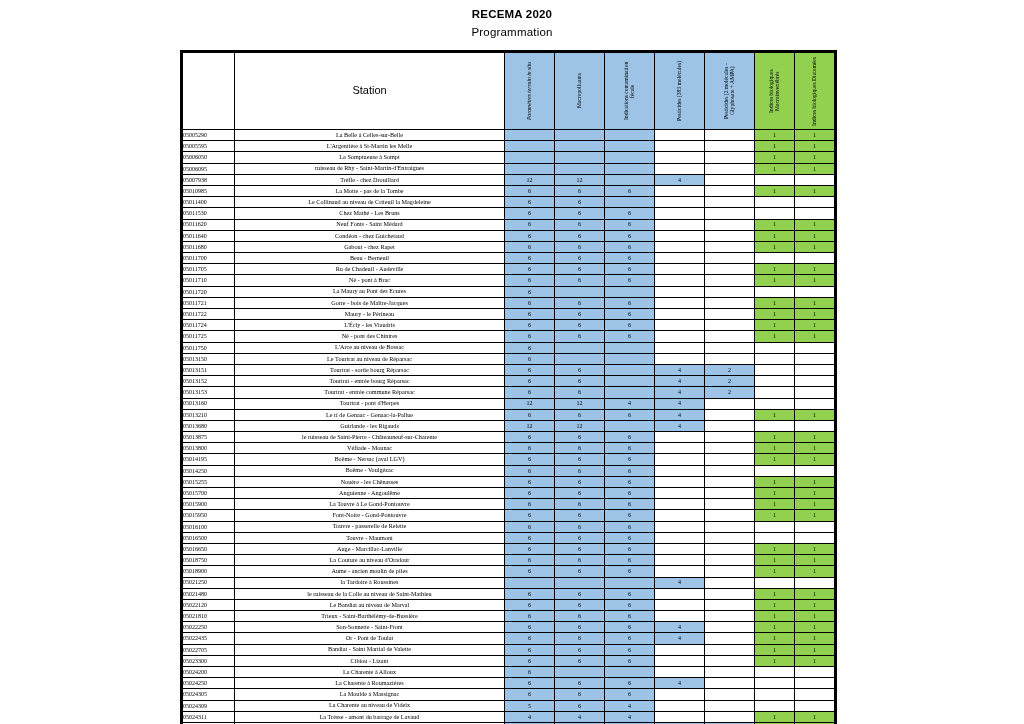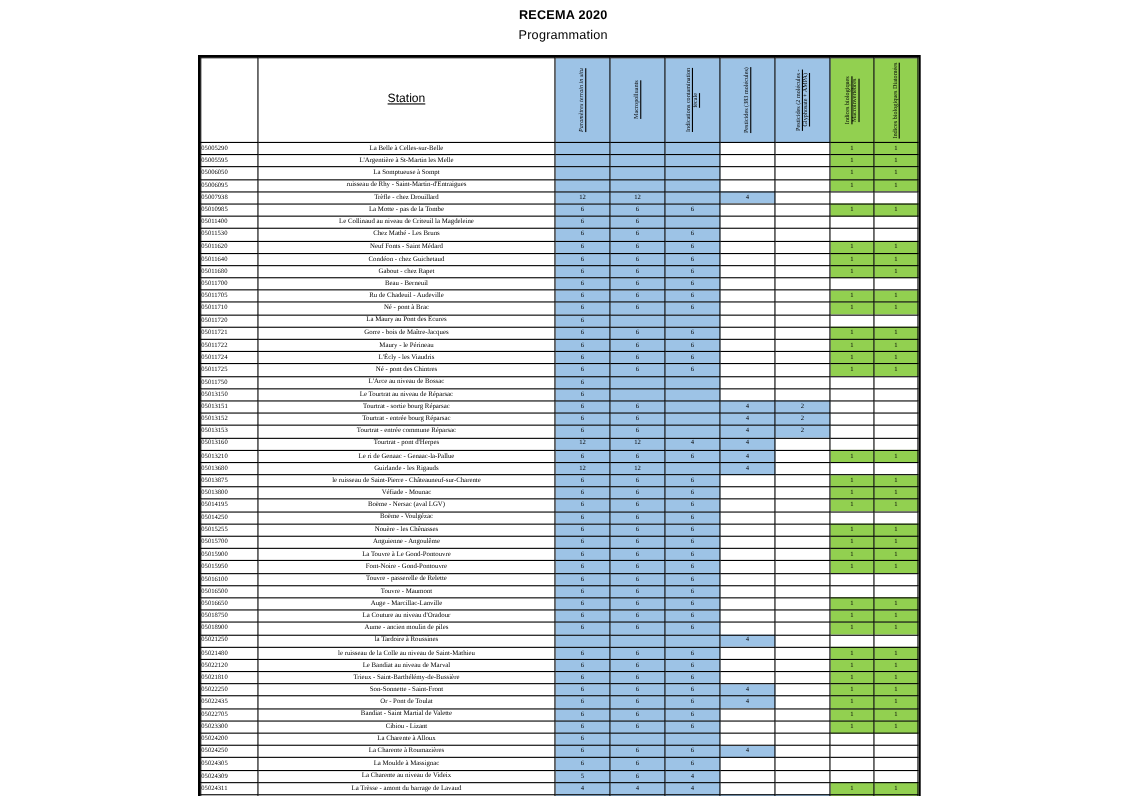--- a/index.html
+++ b/index.html
@@ -45,21 +45,20 @@
     border:2px solid #000;
   }
   col.c-code{width:52px;}
   col.c-station{width:270px;}
   col.c-blue{width:50px;}
   col.c-green{width:40px;}
 
   thead th{
     height:76px;
     font-size:6px;
-    text-decoration:underline;
   }
   th.head-code{border-right:0.5px solid #000;}
   th.head-station{
     font-family:"Liberation Sans", sans-serif;
     font-weight:bold;
     font-size:11px;
     text-align:center;
   }
   .vert{
     writing-mode:vertical-rl;

